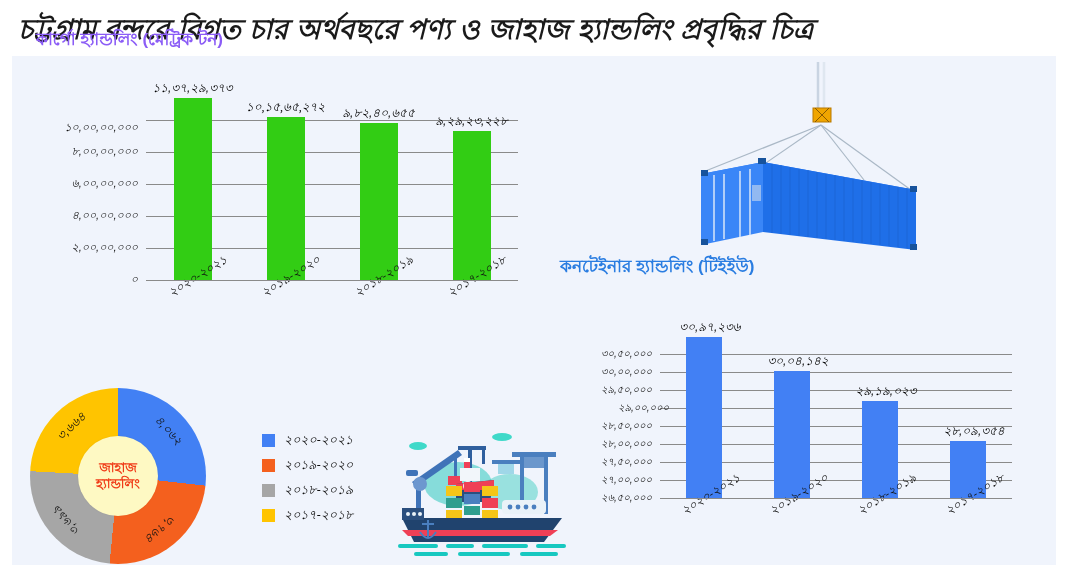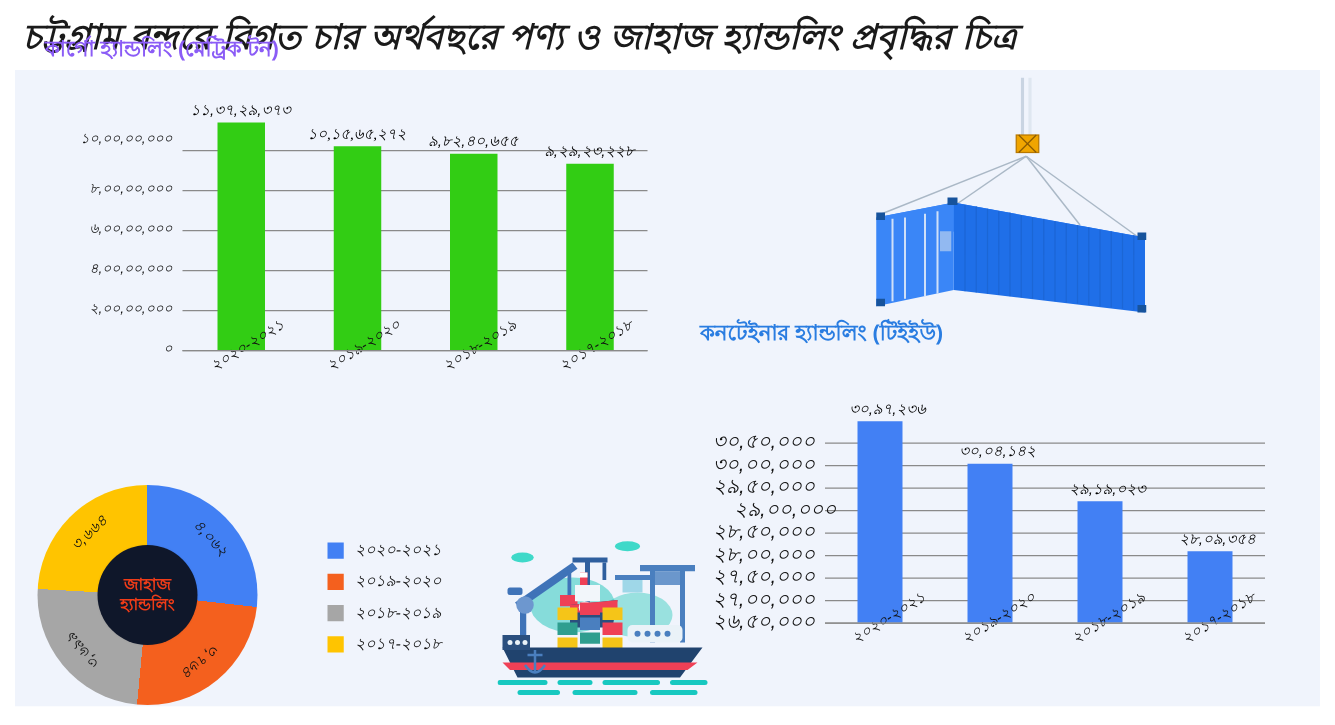--- a/index.html
+++ b/index.html
@@ -55,32 +55,32 @@
 
   
   #cargo-chart{left:36px;top:60px;width:490px;height:250px;}
   #cargo-chart .plot{position:absolute;left:110px;top:28px;width:372px;height:192px;}
   #cargo-chart .bar{background:#32cd14;width:38px;}
 
   
   #container-chart{left:560px;top:288px;width:470px;height:260px;}
   #container-chart .plot{position:absolute;left:100px;top:30px;width:352px;height:180px;}
   #container-chart .bar{background:#4280f4;width:36px;}
-  #container-chart .ytick{font-size:16px;}
+  #container-chart .ytick{font-size:10px;}
 
   
   #donut{
     position:absolute;left:30px;top:388px;width:180px;height:176px;
   }
   #donut .ring{
     position:absolute;left:0;top:0;width:176px;height:176px;border-radius:50%;
   }
   #donut .hole{
     position:absolute;left:48px;top:48px;width:80px;height:80px;border-radius:50%;
-    background:#0f172a;box-shadow:0 0 2px rgba(0,0,0,.07);
+    background:#fef9c3;box-shadow:0 0 2px rgba(0,0,0,.07);
     display:flex;flex-direction:column;align-items:center;justify-content:center;
   }
   #donut .hole span{
     font-size:13px;font-weight:700;color:#f03c18;line-height:1.25;white-space:nowrap;
   }
   .slice-label{
     position:absolute;font-size:12px;font-style:italic;color:#111;
     white-space:nowrap;transform:translate(-50%,-50%);
   }
 
@@ -110,21 +110,21 @@
         <div class="ytick" style="top: 192px; right: 380px; width: 120px;">০</div>
         <div class="grid-line" style="width: 372px; top: 160px;"></div>
         <div class="ytick" style="top: 160px; right: 380px; width: 120px;">২,০০,০০,০০০</div>
         <div class="grid-line" style="width: 372px; top: 128px;"></div>
         <div class="ytick" style="top: 128px; right: 380px; width: 120px;">৪,০০,০০,০০০</div>
         <div class="grid-line" style="width: 372px; top: 96px;"></div>
         <div class="ytick" style="top: 96px; right: 380px; width: 120px;">৬,০০,০০,০০০</div>
         <div class="grid-line" style="width: 372px; top: 64px;"></div>
         <div class="ytick" style="top: 64px; right: 380px; width: 120px;">৮,০০,০০,০০০</div>
         <div class="grid-line" style="width: 372px; top: 32px;"></div>
-        <div class="ytick" style="top: 24px; right: 380px; width: 120px;">১০,০০,০০,০০০</div>
+        <div class="ytick" style="top: 40px; right: 380px; width: 120px;">১০,০০,০০,০০০</div>
         <div class="bar" style="left: 27.5px; top: 10.033px; height: 181.967px; width: 38px;"></div>
         <div class="bar-value" style="left: 46.5px; top: -8.967px;">১১,৩৭,২৯,৩৭৩</div>
         <div class="xtick" style="left: 18.5px; top: 198px;">২০২০-২০২১</div>
         <div class="bar" style="left: 120.5px; top: 29.4956px; height: 162.504px; width: 38px;"></div>
         <div class="bar-value" style="left: 139.5px; top: 10.4956px; font-family: Liberation Serif, serif;">১০,১৫,৬৫,২৭২</div>
         <div class="xtick" style="left: 111.5px; top: 198px;">২০১৯-২০২০</div>
         <div class="bar" style="left: 213.5px; top: 34.815px; height: 157.185px; width: 38px;"></div>
         <div class="bar-value" style="left: 232.5px; top: 15.815px;">৯,৮২,৪০,৬৫৫</div>
         <div class="xtick" style="left: 204.5px; top: 198px;">২০১৮-২০১৯</div>
         <div class="bar" style="left: 306.5px; top: 43.3228px; height: 148.677px; width: 38px;"></div>

